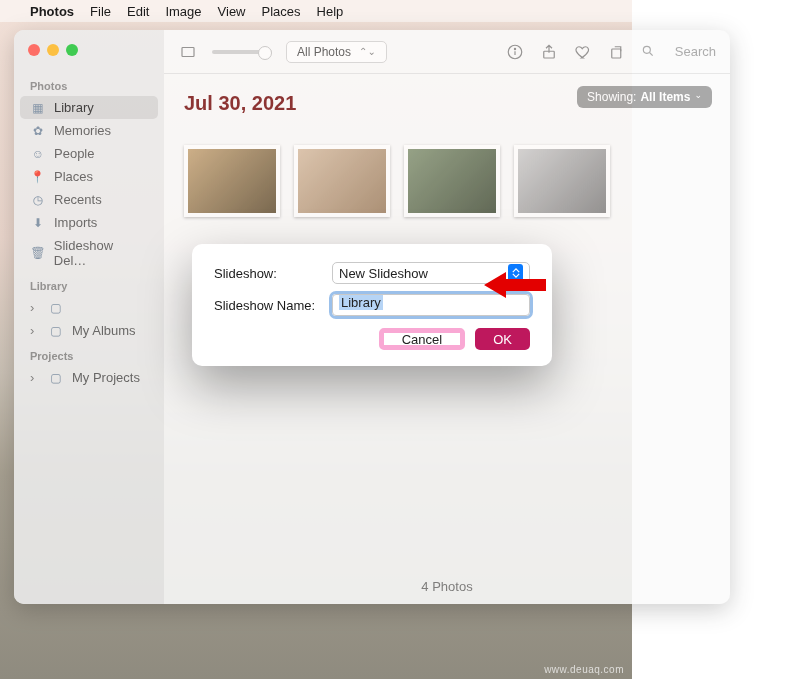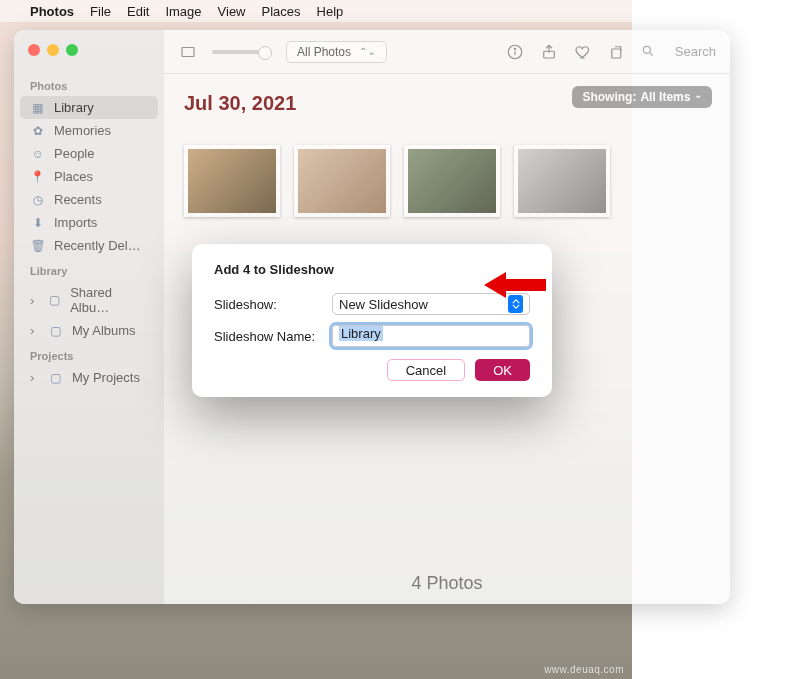--- a/index.html
+++ b/index.html
@@ -52,29 +52,29 @@
   .zoom-slider::after { content:""; position:absolute; right:0; top:-4px; width:12px; height:12px; background:#fff; border:1px solid #c6c6c6; border-radius:50%; }
   .filter-pill { border:1px solid #d6d6d6; border-radius:5px; padding:3px 10px; font-size:12px; display:flex; align-items:center; gap:8px; color:#555; background:#fff; }
   .tb-spacer { flex:1; }
   .search { display:flex; align-items:flex-start; gap:20px; color:#a1a1a1; font-size:13px; }
 
   .content { flex:1; padding:18px 20px; position:relative; }
   .date-heading { font-size:20px; font-weight:700; color:#7f1d1d; margin-bottom:8px; }
   .showing-badge {
     position:absolute; right:18px; top:12px;
     background:#9d9d9d; color:#fff; border-radius:6px; padding:4px 10px; font-size:12px;
-    display:flex; gap:4px;font-weight:bold;
+    display:flex; gap:4px;
   }
   .thumbs { display:flex; gap:14px; margin-top:30px; }
   .thumb { width:96px; height:72px; border:4px solid #fff; box-shadow:0 1px 3px rgba(0,0,0,0.25); background:#bca; }
   .thumb:nth-child(1){ background:linear-gradient(135deg,#c8a97e,#6b5a3f); }
   .thumb:nth-child(2){ background:linear-gradient(135deg,#d9c1a8,#a3876a); }
   .thumb:nth-child(3){ background:linear-gradient(135deg,#8a9a7c,#4f5a46); }
   .thumb:nth-child(4){ background:linear-gradient(135deg,#d0d0d0,#888); }
-  .footer-count { position:absolute; bottom:10px; left:0; right:0; text-align:center; color:#7a7a7a; font-size:18px; }
+  .footer-count { position:absolute; bottom:10px; left:0; right:0; text-align:center; color:#7a7a7a; font-size:13px; }
 
   
   .dialog {
     position:absolute; left:192px; top:244px; width:360px;
     background:#fff; border-radius:10px; box-shadow:0 20px 50px rgba(0,0,0,0.35);
     padding:18px 22px 16px; font-size:13px; color:#222;
   }
   .dialog h3 { font-size:13px; font-weight:700; margin-bottom:16px; }
   .form-row { display:flex; align-items:center; margin-bottom:10px; }
   .form-row label { width:118px; text-align:left; padding-right:10px; color:#1a1a1a; }
@@ -85,21 +85,21 @@
   }
   .select .stepper { width:15px; height:18px; background:#0a7aff; border-radius:3px; display:flex; flex-direction:column; align-items:center; justify-content:center; }
   .select .stepper svg { width:8px; height:5px; }
   .textfield {
     flex:1; height:22px; border:1px solid #c9c9c9; border-radius:4px;
     padding:0 6px; background:#fff; outline:3px solid #9bc0ea; outline-offset:0;
   }
   .textfield span { background:#b6d4f5; padding:0 2px; }
   .dlg-buttons { display:flex; justify-content:flex-end; gap:10px; margin-top:12px; }
   .btn { height:22px; padding:0 18px; border-radius:5px; font-size:13px; display:inline-flex; align-items:center; }
-  .btn-cancel { background:#fff; border:1px solid #f9a8d4; color:#222; }
+  .btn-cancel { background:#fff; border:5px solid #f9a8d4; color:#222; }
   .btn-ok { background:#be185d; color:#fff; border:none; }
 
   
   .arrow {
     position:absolute; left:484px; top:270px; width:62px; height:30px;
     pointer-events:none;
   }
 
   .watermark { position:absolute; right:8px; bottom:4px; font-size:10px; color:rgba(255,255,255,0.7); letter-spacing:0.5px; }
 </style>
@@ -148,28 +148,27 @@
       <div class="sb-item">
         <span class="sb-icon">◷</span>
         <span>Recents</span>
       </div>
       <div class="sb-item">
         <span class="sb-icon">⬇</span>
         <span>Imports</span>
       </div>
       <div class="sb-item">
         <span class="sb-icon">🗑</span>
-        <span>Recently Del…</span>
+        <span>Slideshow Del…</span>
       </div>
 
       <div class="sb-section">Library</div>
       <div class="sb-item">
         <span class="chev">›</span>
         <span class="sb-icon">▢</span>
-        <span>Shared Albu…</span>
       </div>
       <div class="sb-item">
         <span class="chev">›</span>
         <span class="sb-icon">▢</span>
         <span>My Albums</span>
       </div>
 
       <div class="sb-section">Projects</div>
       <div class="sb-item">
         <span class="chev">›</span>
@@ -236,21 +235,20 @@
           <div class="thumb"></div>
           <div class="thumb"></div>
           <div class="thumb"></div>
         </div>
         <div class="footer-count">4 Photos</div>
       </div>
     </div>
   </div>
 
   <div class="dialog">
-    <h3>Add 4 to Slideshow</h3>
 
     <div class="form-row">
       <label>Slideshow:</label>
       <div class="select">
         <span>New Slideshow</span>
         <span class="stepper">
           <svg viewBox="0 0 10 6">
               <path d="M1 5l4-4 4 4" stroke="#fff" stroke-width="1.4" fill="none"></path>
             </svg>
           <svg viewBox="0 0 10 6">

